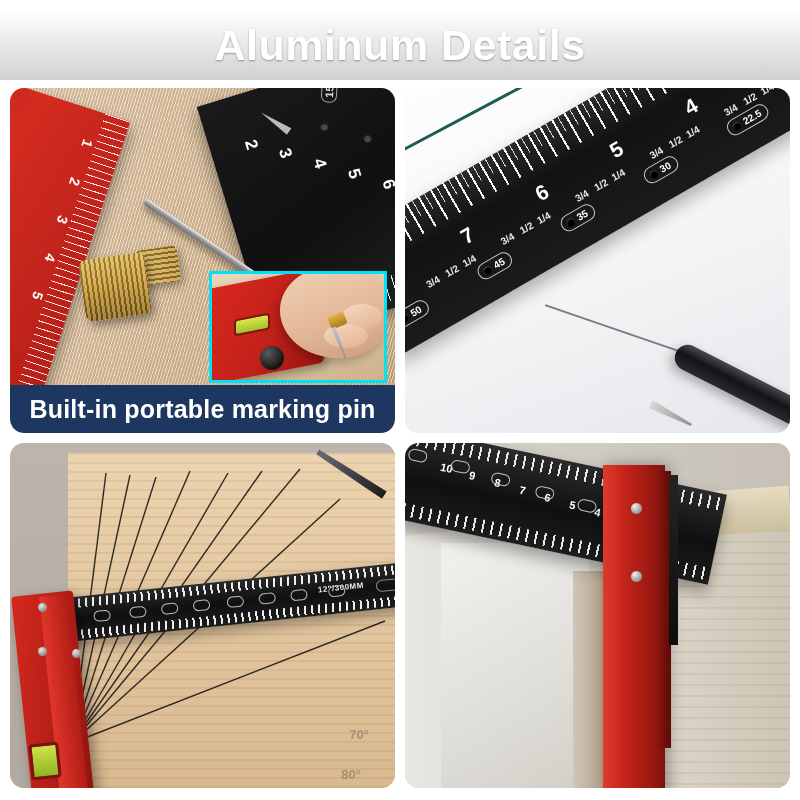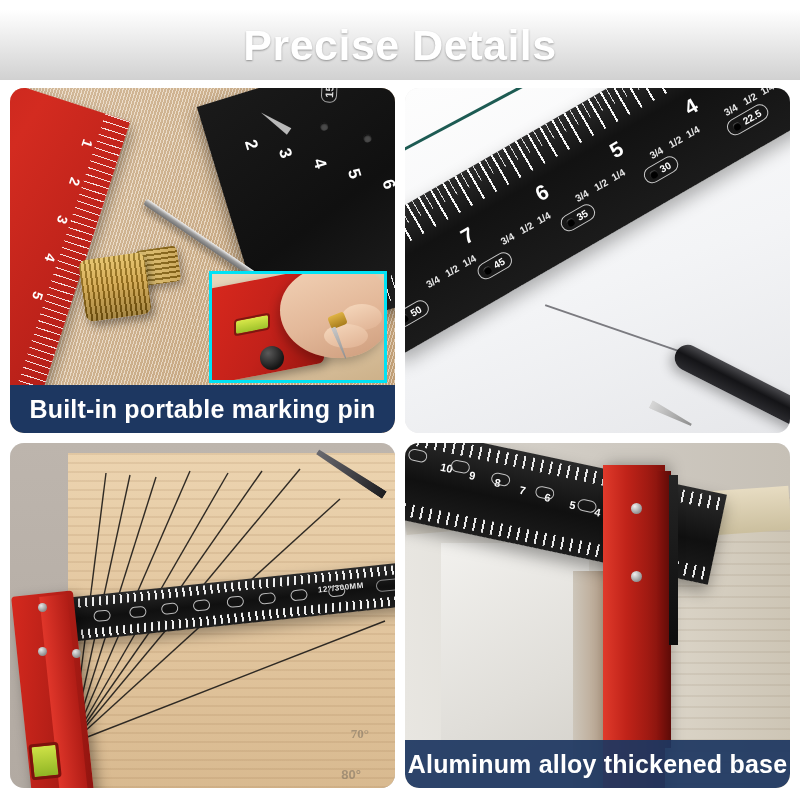--- a/index.html
+++ b/index.html
@@ -534,21 +534,21 @@
     position: absolute;
     width: 11px; height: 11px; border-radius: 50%;
     background: radial-gradient(circle at 34% 30%, #f0f0f0, #9a9a9a 65%, #6d6d6d);
     z-index: 25;
   }
 </style>
 </head>
 <body>
 
 <div class="header-band">
-  <div class="header-title">Precise Details</div>
+  <div class="header-title">Aluminum Details</div>
 </div>
 
 <div class="grid">
 
   <div class="panel">
     <div class="photo">
       <div class="p1-bg"></div>
 
       <div class="p1-red-ruler">
         <div class="p1-red-ticks"></div>
@@ -691,21 +691,21 @@
       </div>
 
       <div class="p3-red-base"></div>
       <div class="p3-red-face"></div>
       <div class="p3-vial"></div>
       <div class="p3-screw" style="left:28px; top:160px;"></div>
       <div class="p3-screw" style="left:28px; top:204px;"></div>
       <div class="p3-screw" style="left:62px; top:206px;"></div>
       <div class="p3-pencil"></div>
 
-      <span class="p3-deg" style="right:26px; bottom:46px;font-family:Liberation Serif, serif;">70°</span>
+      <span class="p3-deg" style="right:26px; bottom:46px;">70°</span>
       <span class="p3-deg" style="right:34px; bottom:6px;">80°</span>
     </div>
 
   </div>
 
   <div class="panel">
     <div class="photo">
       <div class="p4-bg"></div>
       <div class="p4-right-wood"></div>
       <div class="p4-ply-edge"></div>
@@ -735,18 +735,15 @@
         <span class="p4-rpill" style="left:250px; top:38px;"></span>
       </div>
 
       <div class="p4-red-vert"></div>
       <div class="p4-red-lip"></div>
       <div class="p4-black-strip"></div>
       <div class="p4-screw" style="left:226px; top:60px;"></div>
       <div class="p4-screw" style="left:226px; top:128px;"></div>
     </div>
 
-    <div class="caption semi">
-      <span class="caption-text">Aluminum alloy thickened base</span>
-    </div>
   </div>
 
 </div>
 
 </body></html>

